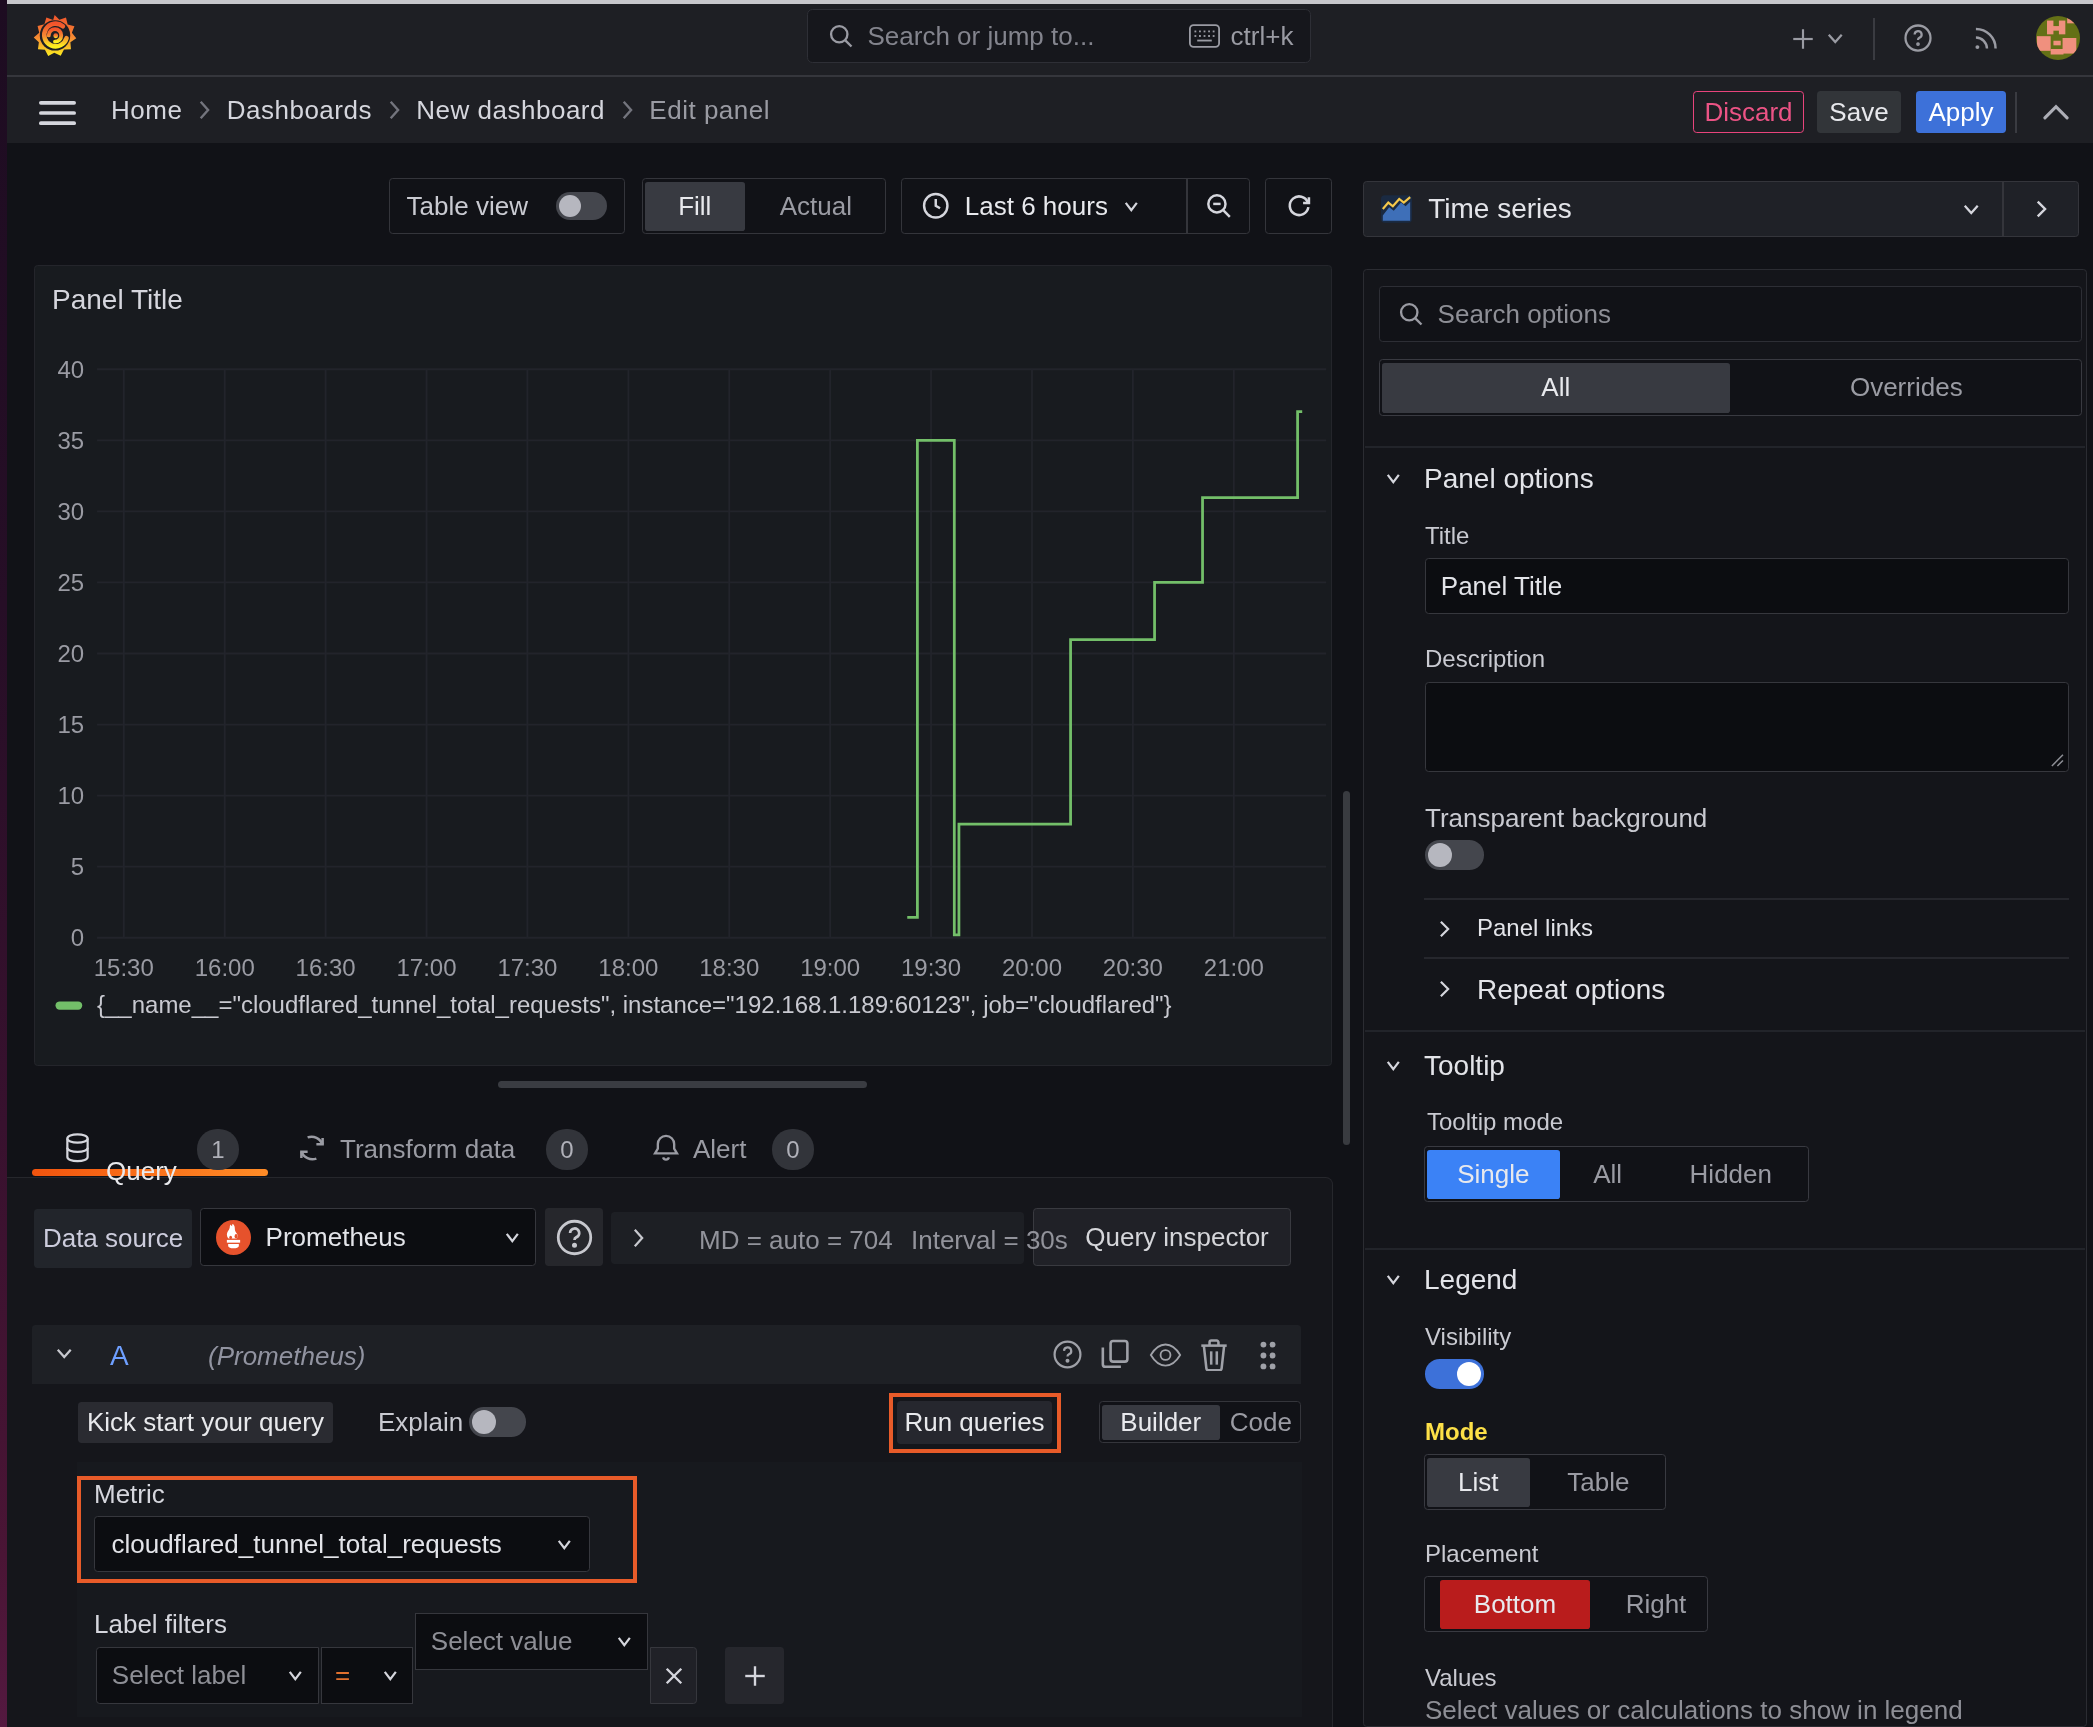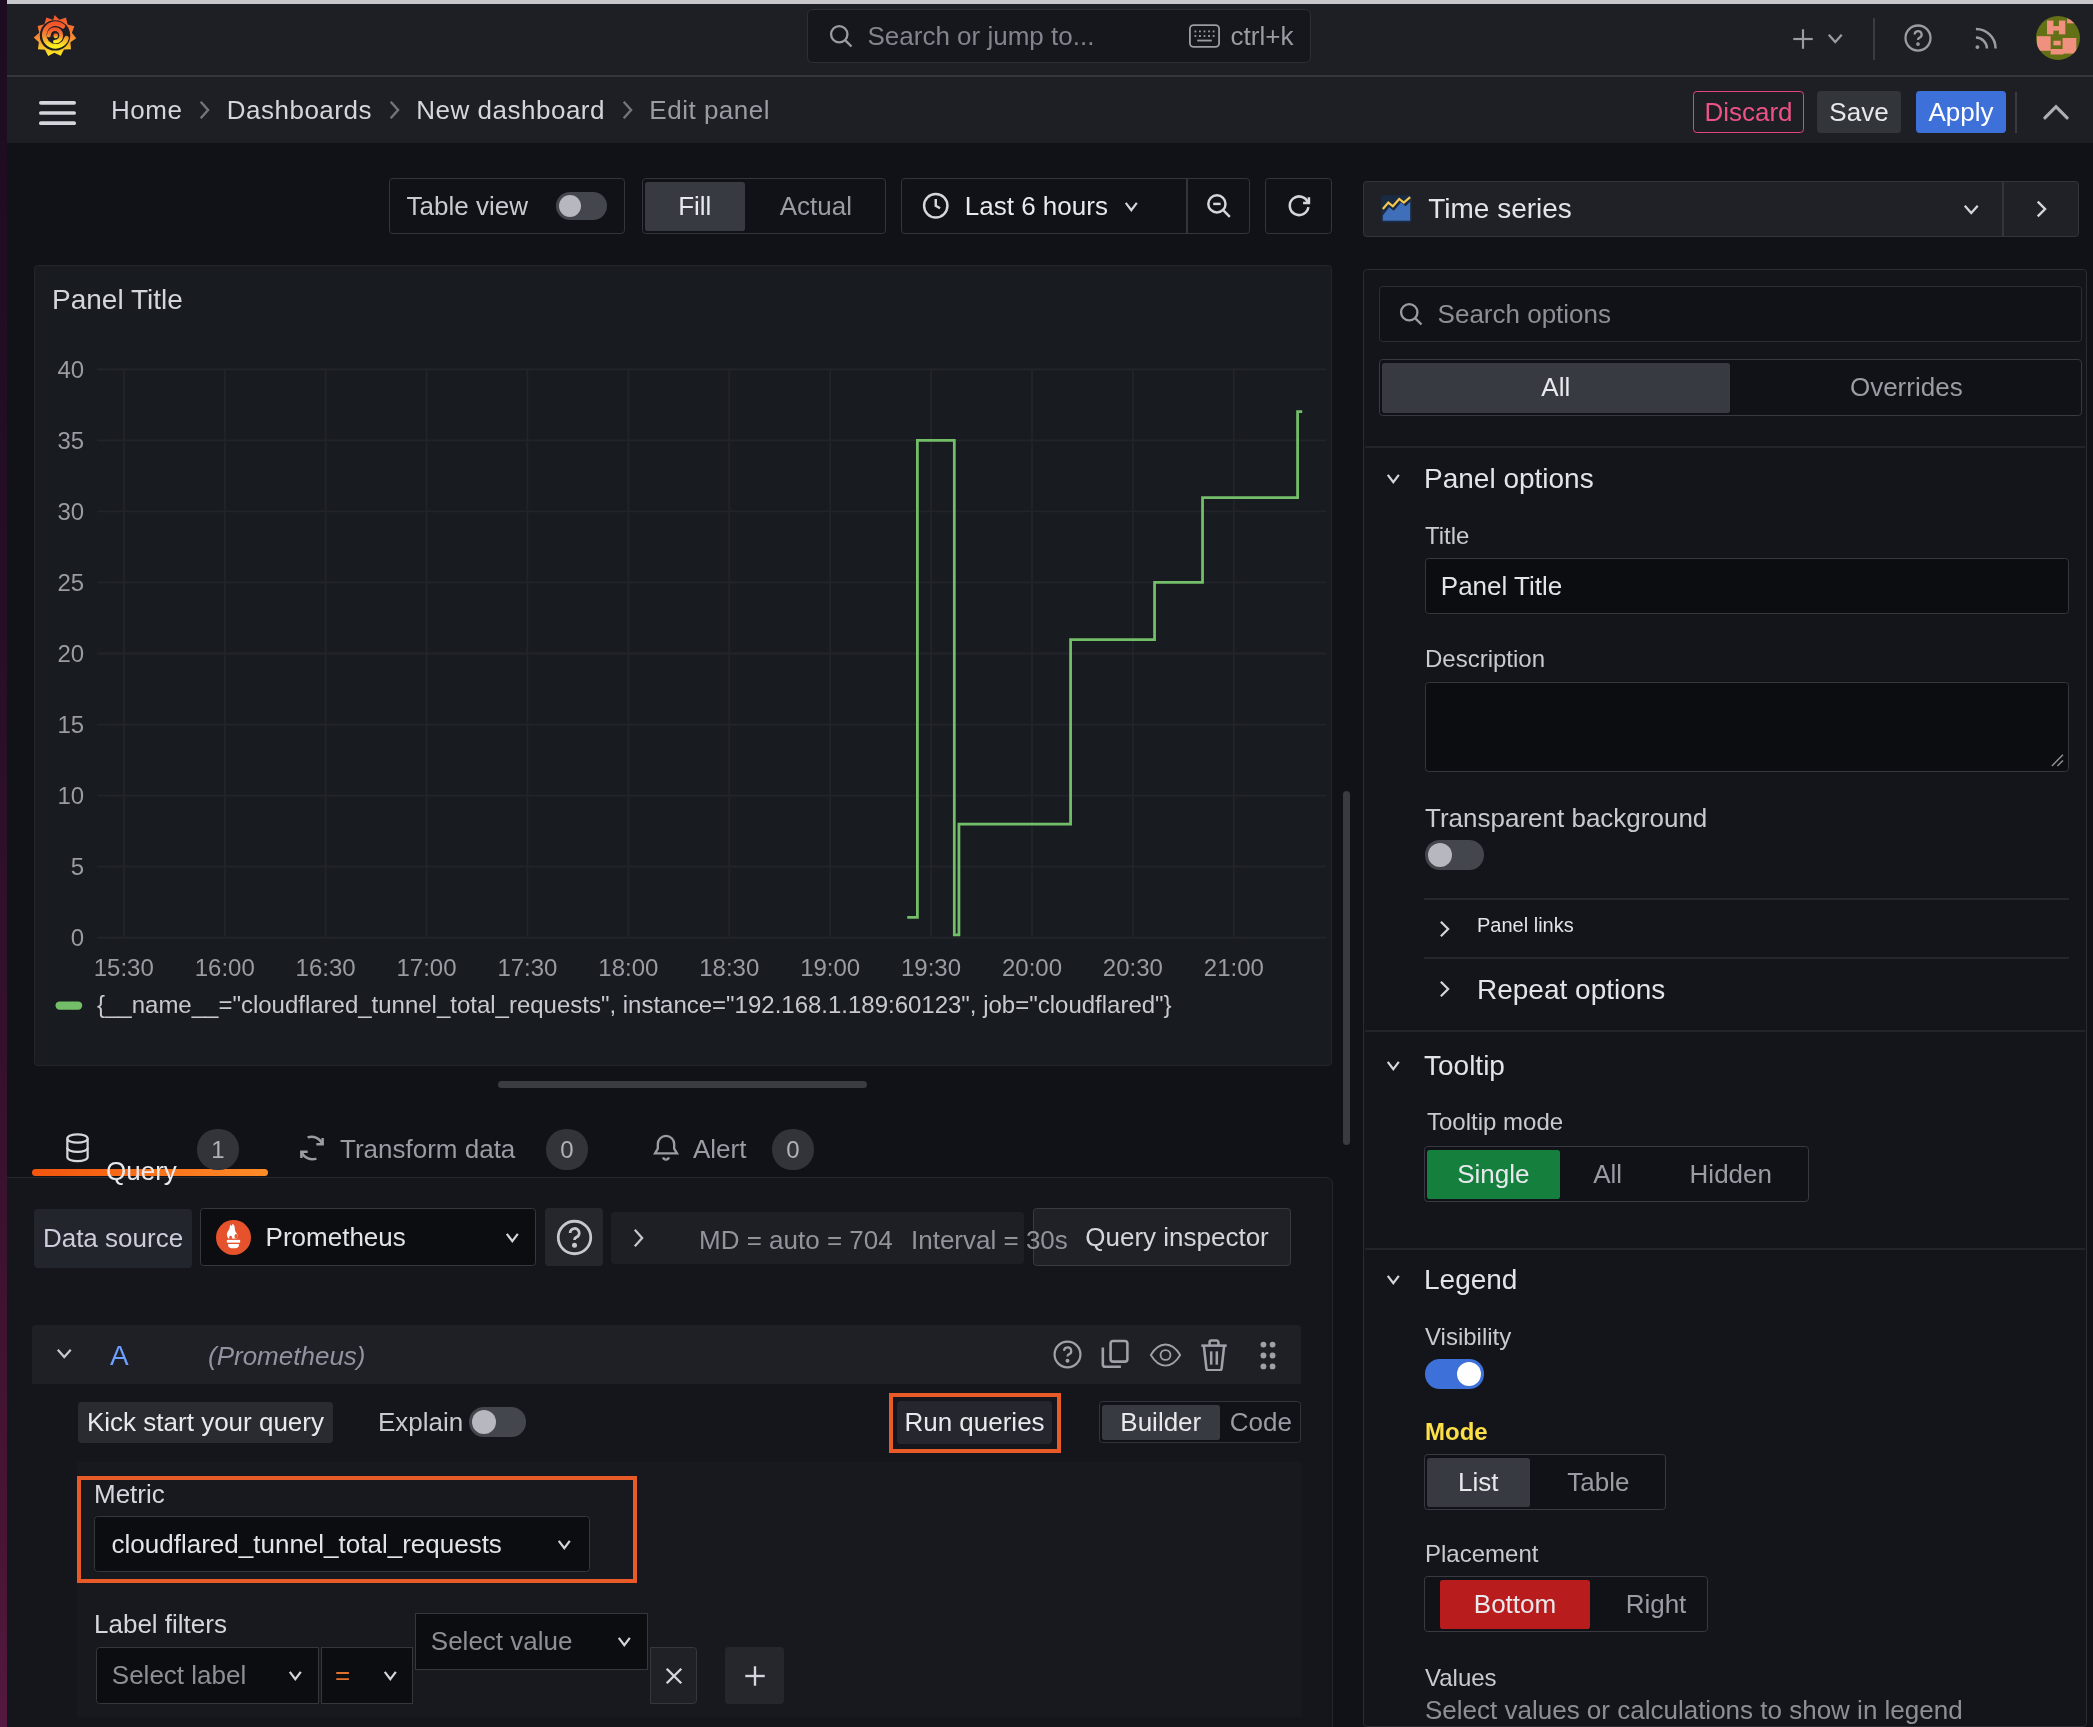--- a/index.html
+++ b/index.html
@@ -453,37 +453,37 @@
 
   <div class="abs" style="left:1425px;top:803px;font-size:26px;color:#c9cad1;">Transparent background</div>
   <span class="abs" style="left:1425px;top:840px;width:59px;height:29.5px;background:#44464d;border-radius:14.8px;">
     <span style="position:absolute;left:2.8px;top:2.8px;width:24px;height:24px;border-radius:50%;background:#b6b7bf;"></span>
   </span>
 
   <div class="abs" style="left:1424px;top:898px;width:645px;height:1.8px;background:#26272d;"></div>
   <svg class="abs" style="left:1438px;top:919px;" width="13" height="20" viewBox="0 0 14 22" fill="none" stroke="#d5d6dd" stroke-width="2.4">
       <polyline points="3,3 11,11 3,19"></polyline>
     </svg>
-  <div class="abs" style="left:1477px;top:914px;font-size:20px;color:#e3e4e9;">Panel links</div>
+  <div class="abs" style="left:1477px;top:914px;font-size:24px;color:#e3e4e9;">Panel links</div>
   <div class="abs" style="left:1424px;top:957px;width:645px;height:1.8px;background:#26272d;"></div>
   <svg class="abs" style="left:1438px;top:979px;" width="13" height="20" viewBox="0 0 14 22" fill="none" stroke="#d5d6dd" stroke-width="2.4">
       <polyline points="3,3 11,11 3,19"></polyline>
     </svg>
   <div class="abs" style="left:1477px;top:974px;font-size:28px;color:#e3e4e9;">Repeat options</div>
 
   <div class="abs" style="left:1365px;top:1030px;width:720px;height:1.8px;background:#22242a;"></div>
 
   <svg class="abs" style="left:1385px;top:1059px;" width="16.6" height="13" viewBox="0 0 18 14" fill="none" stroke="#d5d6dd" stroke-width="2.4">
       <polyline points="3,3 9,11 15,3"></polyline>
     </svg>
   <div class="abs" style="left:1424px;top:1050px;font-size:28px;color:#e3e4e9;">Tooltip</div>
 
   <div class="abs" style="left:1427px;top:1108px;font-size:24px;color:#c9cad1;">Tooltip mode</div>
   <div class="abs row" style="left:1424px;top:1146px;width:385px;height:56px;background:#111217;border:1.8px solid #393a41;border-radius:3.7px;">
-    <span class="row" style="width:133px;height:49px;margin:1.8px;background:#15803d;border-radius:2.8px;justify-content:center;font-size:26px;color:#e8e9ed;">Single</span>
+    <span class="row" style="width:133px;height:49px;margin:1.8px;background:#3b82f6;border-radius:2.8px;justify-content:center;font-size:26px;color:#e8e9ed;">Single</span>
     <span class="row" style="width:92px;justify-content:center;font-size:26px;color:#9a9ba3;">All</span>
     <span class="row" style="flex:1;justify-content:center;font-size:26px;color:#9a9ba3;">Hidden</span>
   </div>
 
   <div class="abs" style="left:1365px;top:1248px;width:720px;height:1.8px;background:#22242a;"></div>
 
   <svg class="abs" style="left:1385px;top:1273px;" width="16.6" height="13" viewBox="0 0 18 14" fill="none" stroke="#d5d6dd" stroke-width="2.4">
       <polyline points="3,3 9,11 15,3"></polyline>
     </svg>
   <div class="abs" style="left:1424px;top:1264px;font-size:28px;color:#e3e4e9;">Legend</div>

